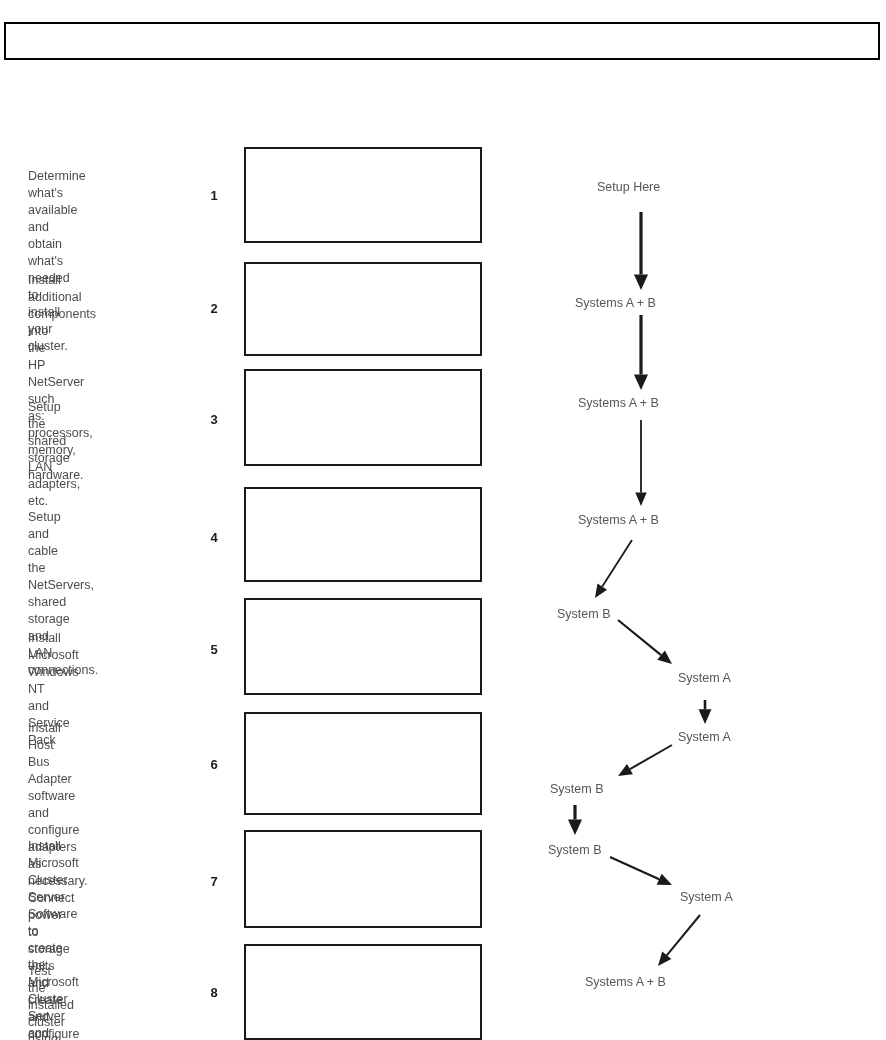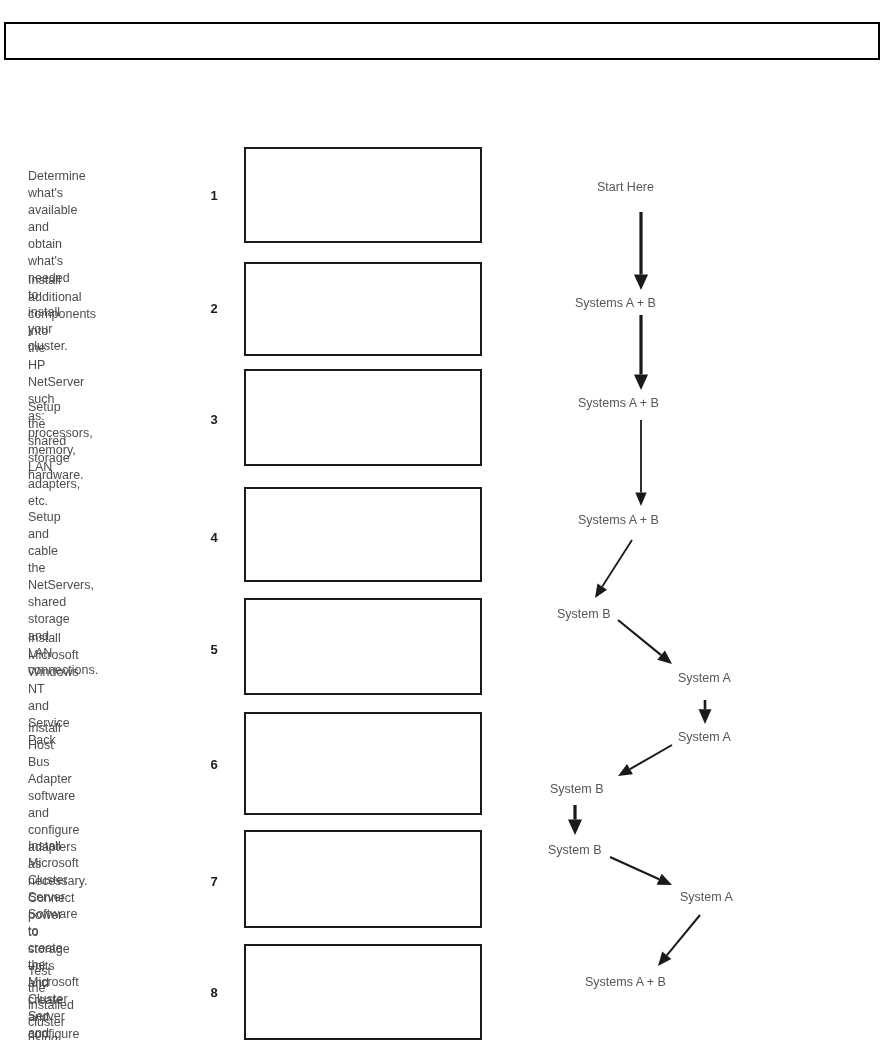--- a/index.html
+++ b/index.html
@@ -203,21 +203,21 @@
       </g>
       <g>
         <line x1="110" y1="857" x2="159.16790195680585" y2="879.2048589482349" stroke="#1a1a1a" stroke-width="2.2"></line>
         <polygon points="172,885 156.66133881722848,884.7551059001562 161.67446509638322,873.6546119963136" fill="#1a1a1a"></polygon>
       </g>
       <g>
         <line x1="200" y1="915" x2="166.77276008948317" y2="955.3473627484847" stroke="#1a1a1a" stroke-width="2"></line>
         <polygon points="158,966 162.21837169934258,951.5966899566042 171.32714847962376,959.0980355403651" fill="#1a1a1a"></polygon>
       </g>
     </svg>
-<div class="flow-label" style="left: 97px; top: 180px;">Start Here</div>
+<div class="flow-label" style="left: 97px; top: 180px;">Setup Here</div>
     <div class="flow-label" style="left: 75px; top: 296px;">Systems A + B</div>
     <div class="flow-label" style="left: 78px; top: 396px;">Systems A + B</div>
     <div class="flow-label" style="left: 78px; top: 513px;">Systems A + B</div>
     <div class="flow-label" style="left: 57px; top: 607px;">System B</div>
     <div class="flow-label" style="left: 178px; top: 671px;">System A</div>
     <div class="flow-label" style="left: 178px; top: 730px;">System A</div>
     <div class="flow-label" style="left: 50px; top: 782px;">System B</div>
     <div class="flow-label" style="left: 48px; top: 843px;">System B</div>
     <div class="flow-label" style="left: 180px; top: 890px;">System A</div>
     <div class="flow-label" style="left: 85px; top: 975px;">Systems A + B</div>

